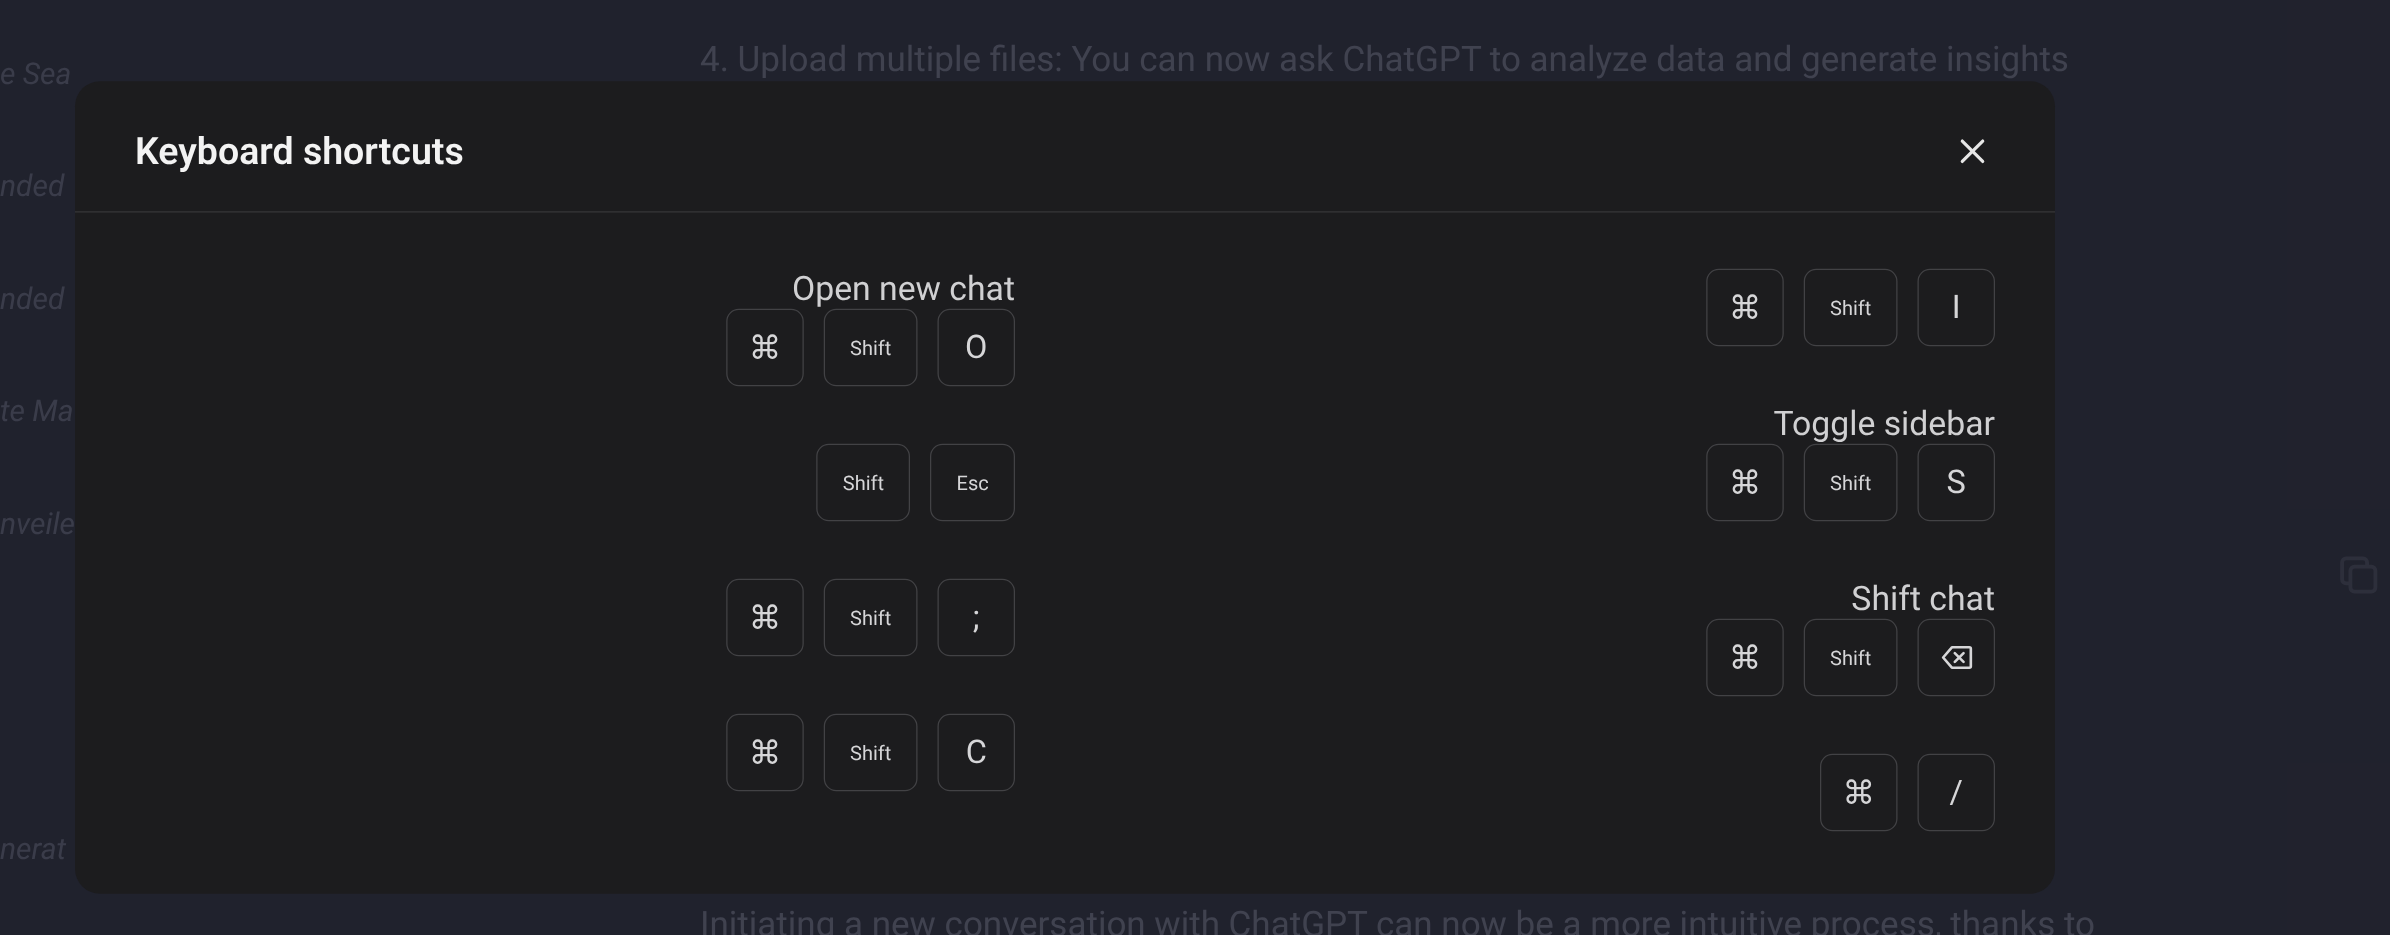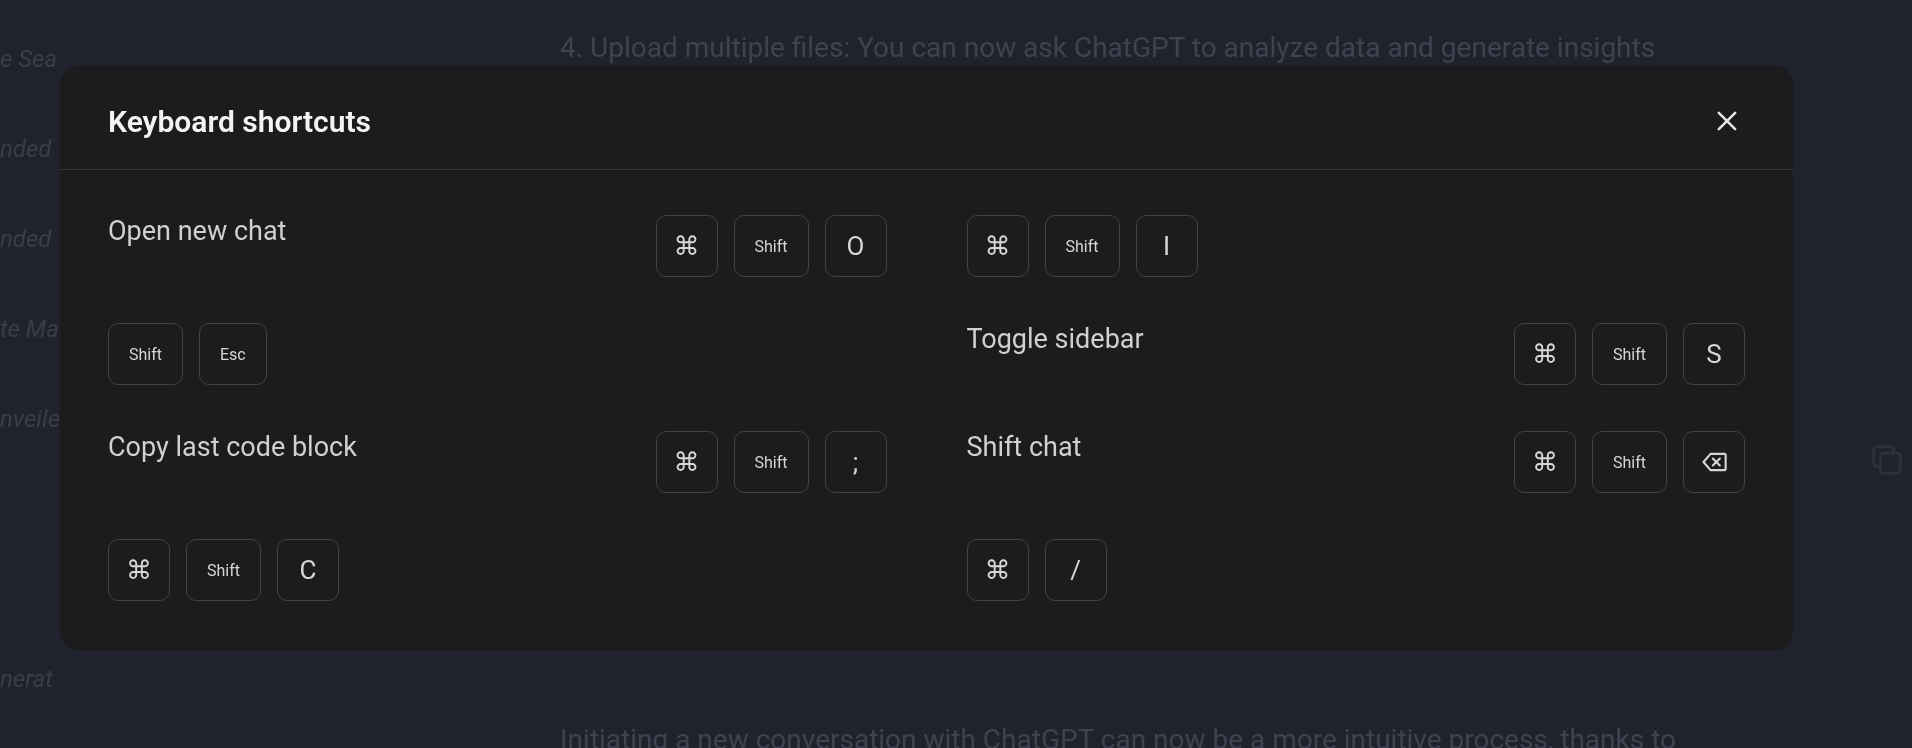--- a/index.html
+++ b/index.html
@@ -61,21 +61,21 @@
       left: 0;
       width: 100%;
       height: 100%;
       background: rgba(20, 20, 28, 0.45);
     }
 
     .modal {
       position: absolute;
       top: 65px;
       left: 60px;
-      width: 1733px;
+      width: 1584px;
       background: #1c1c1e;
       border-radius: 20px;
       padding: 0;
     }
 
     .modal-header {
       display: flex;
       justify-content: space-between;
       align-items: center;
       padding: 38px 48px 30px 48px;
@@ -112,21 +112,22 @@
     .shortcut-column {
       flex: 1;
       display: flex;
       flex-direction: column;
       gap: 46px;
     }
 
     .shortcut-row {
       display: flex;
       justify-content: space-between;
-      align-items: flex-start;
+      align-items: flex-end;
+      flex-direction: column;
     }
 
     .shortcut-label {
       color: #d0d0d2;
       font-size: 27px;
       font-weight: 400;
     }
 
     .shortcut-keys {
       display: flex;
@@ -206,21 +207,20 @@
       </div>
 
       <div class="shortcut-row">
         <div class="shortcut-keys">
           <div class="key">Shift</div>
           <div class="key">Esc</div>
         </div>
       </div>
 
       <div class="shortcut-row">
-        <div class="shortcut-label">Copy last code block</div>
         <div class="shortcut-keys">
           <div class="key key-cmd">⌘</div>
           <div class="key">Shift</div>
           <div class="key key-cmd">;</div>
         </div>
       </div>
 
       <div class="shortcut-row">
         <div class="shortcut-keys">
           <div class="key key-cmd">⌘</div>

